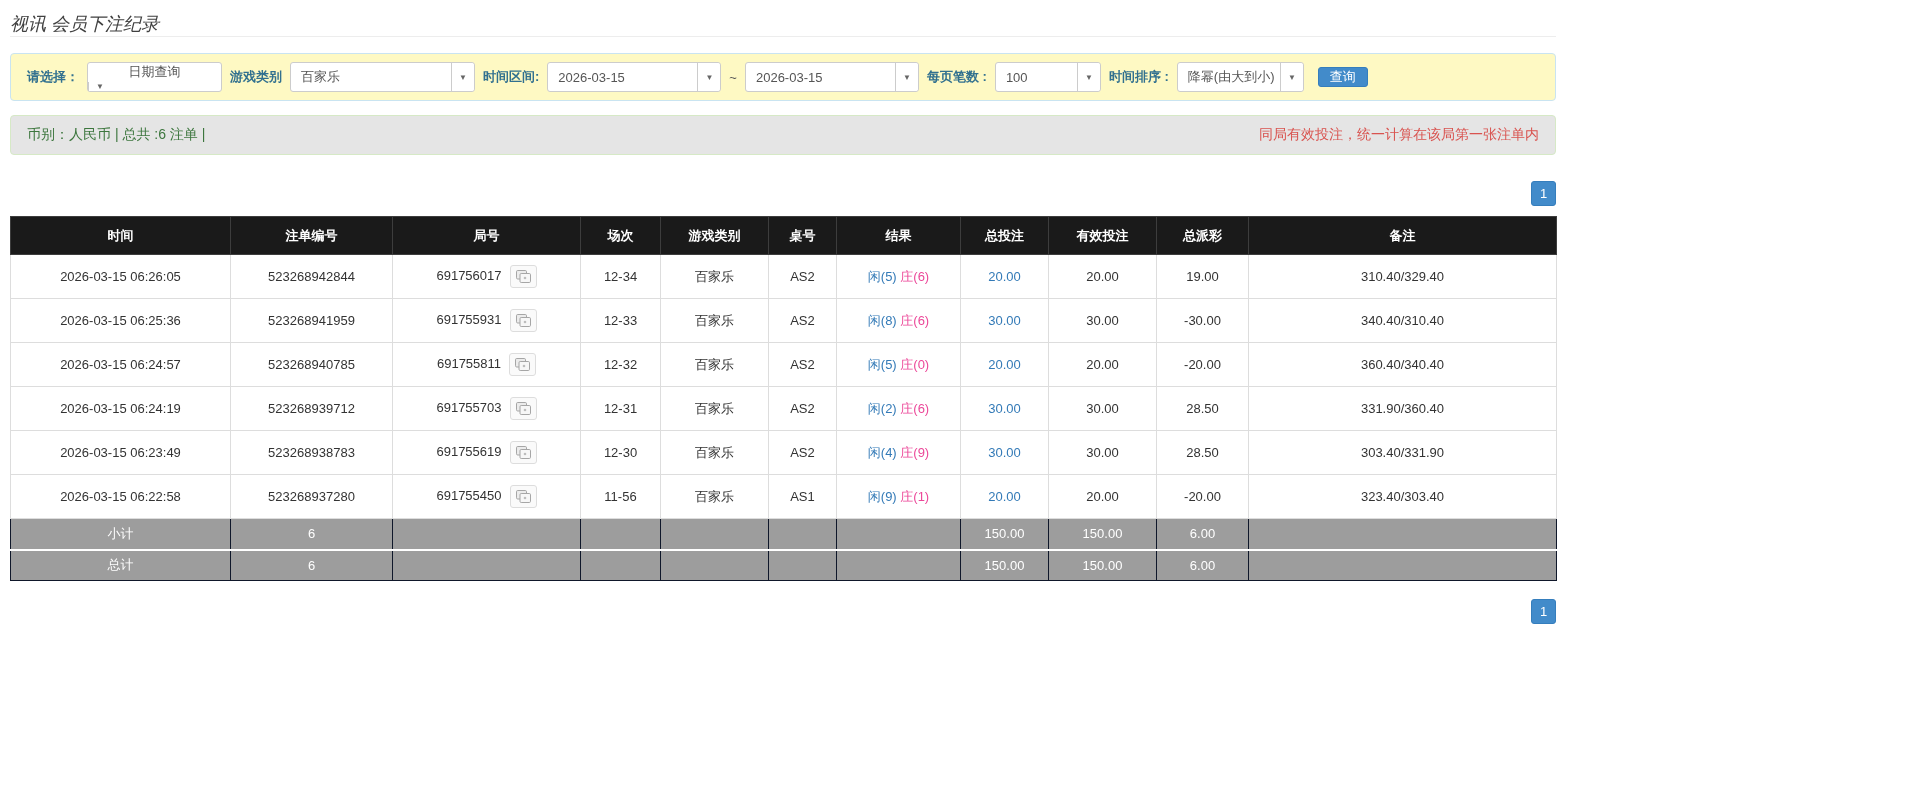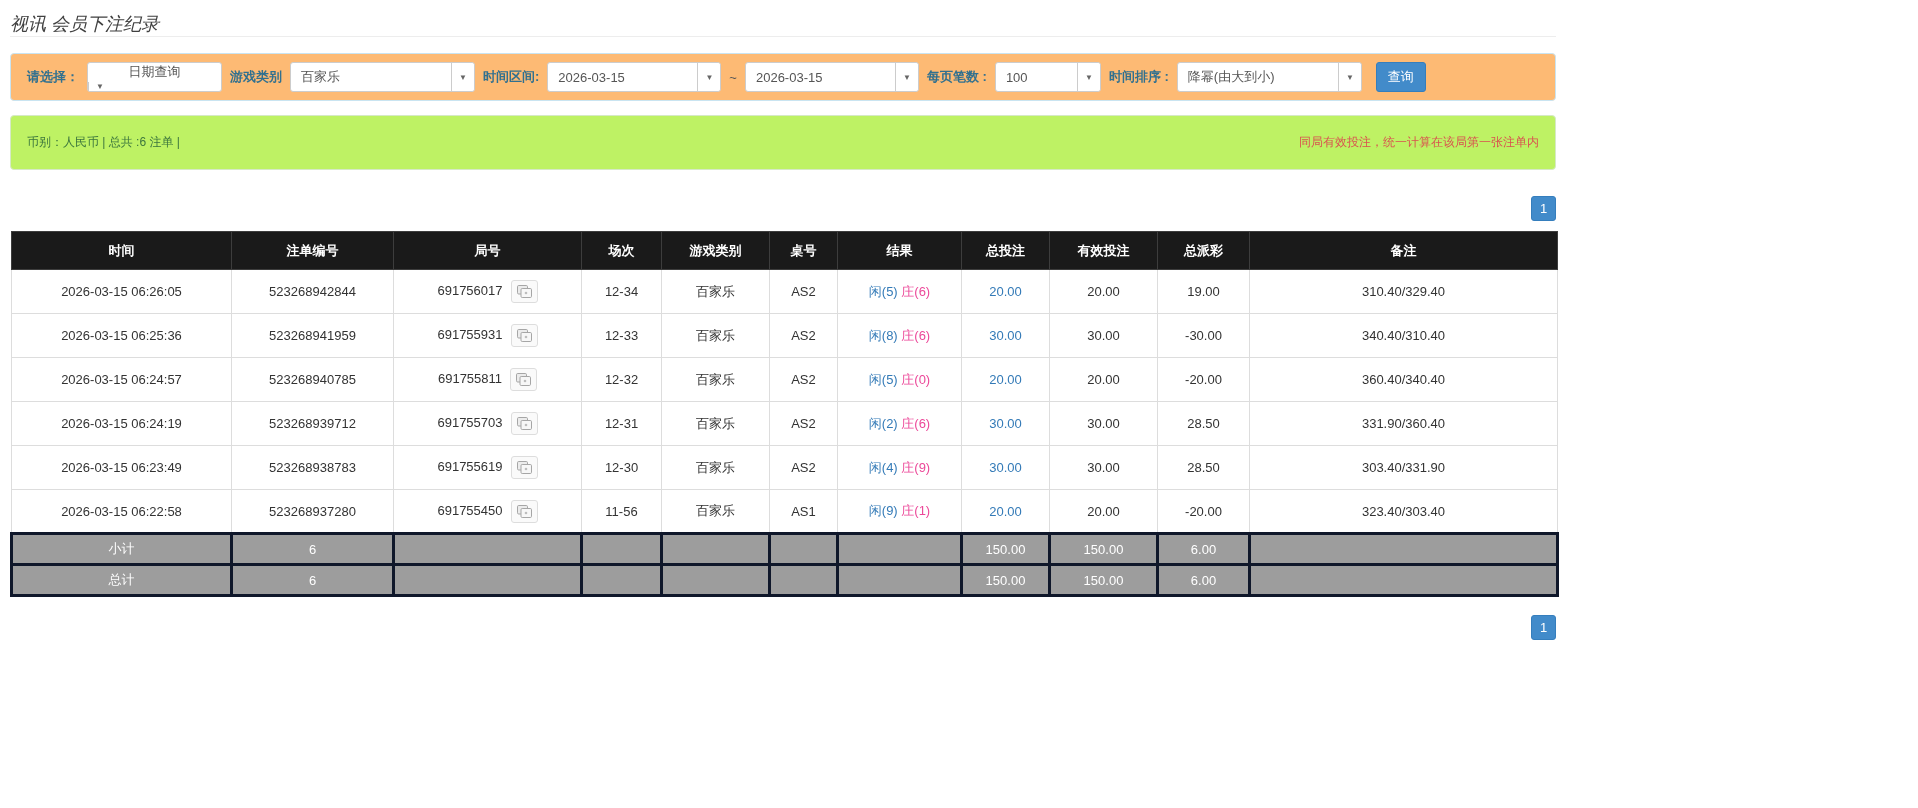--- a/index.html
+++ b/index.html
@@ -6,47 +6,47 @@
   html, body { width: 1918px; height: 808px; background: #fff; overflow: hidden; }
   body { font-family: "Liberation Sans", "DejaVu Sans", sans-serif; color: #333; }
 
   .container { width: 1546px; margin-left: 10px; padding-top: 12px; }
 
   .page-header { border-bottom: 1px solid #ededed; margin-bottom: 16px; font-style: italic; }
   .page-title { font-size: 18px; font-weight: 500; color: #404040; }
 
   
   .filter-bar {
-    background: #fdba74; border: 1px solid #c9e4f1; border-radius: 4px;
+    background: #fef9c3; border: 1px solid #c9e4f1; border-radius: 4px;
     padding: 8px 16px; display: flex; align-items: center; gap: 8px;
   }
   .flabel { color: #31708f; font-size: 13px; font-weight: bold; white-space: nowrap; }
   .tilde { color: #555; font-size: 13px; }
   .combo {
     display: flex; align-items: center; background: #fff;
     border: 1px solid #ccc; border-radius: 3px; height: 30px; cursor: pointer;
   }
   .combo-value { padding: 0 10px; font-size: 13px; color: #555; flex: 1; text-align: left; white-space: nowrap; overflow: hidden; }
   .combo-caret {
     width: 23px; align-self: stretch; border-left: 1px solid #ccc;
     display: flex; align-items: center; justify-content: center;
     color: #666; font-size: 8px; background: #fff; border-radius: 0 3px 3px 0;
   }
   .w-select { width: 135px; flex-direction: column; } .w-game { width: 185px; } .w-date { width: 174px; }
-  .w-size { width: 106px; } .w-sort { width: 185px; }
+  .w-size { width: 106px; } .w-sort { width: 127px; }
   .search-btn {
-    margin-left: 6px; height: 30px; padding: 0 11px; font-size: 13px;
+    margin-left: 6px; height: 20px; padding: 0 11px; font-size: 13px;
     background: #428bca; border: 1px solid #357ebd; color: #fff;
     border-radius: 3px; cursor: pointer; font-family: inherit;
   }
 
   
   .summary-bar {
-    margin-top: 14px; background: #bef264; border: 1px solid #d6e9c6; border-radius: 4px;
-    padding: 18px 16px; display: flex; justify-content: space-between; align-items: center; font-size: 12px;
+    margin-top: 14px; background: #e5e5e5; border: 1px solid #d6e9c6; border-radius: 4px;
+    padding: 10px 16px; display: flex; justify-content: space-between; align-items: center; font-size: 14px;
   }
   .summary-left { color: #3c763d; }
   .summary-right { color: #d9534f; }
 
   
   .pager { display: flex; justify-content: flex-end; margin: 26px 0 10px; }
   .pager.bottom { margin: 18px 0 0; }
   .page-btn {
     min-width: 25px; height: 25px; padding: 0 6px;
     background: #428bca; border: 1px solid #357ebd; color: #fff;
@@ -67,21 +67,21 @@
   .bet-link { color: #337ab7; text-decoration: none; cursor: pointer; }
   .negative { color: #d9534f; }
   .res-player { color: #337ab7; }
   .res-banker { color: #ec4899; }
   .icon-btn {
     display: inline-flex; align-items: center; justify-content: center;
     width: 27px; height: 23px; margin-left: 8px; vertical-align: middle;
     background: #fafafa; border: 1px solid #ddd; border-radius: 3px; cursor: pointer;
   }
   .records tfoot td {
-    background: #9d9d9d; border: 3px solid #0f172a; color: #fff;
+    background: #9d9d9d; border: 1px solid #0f172a; color: #fff;
     height: 31px; text-align: center; font-size: 13px;
   }
   .records tfoot tr:first-child td { border-bottom: 2px solid #fff; }
 </style>
 </head>
 <body>
 
 <div class="container">
 
   <div class="page-header">

